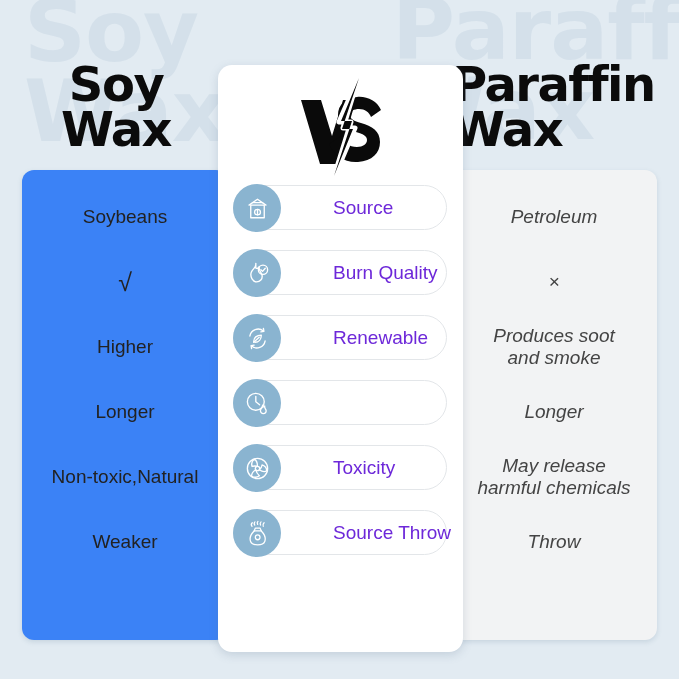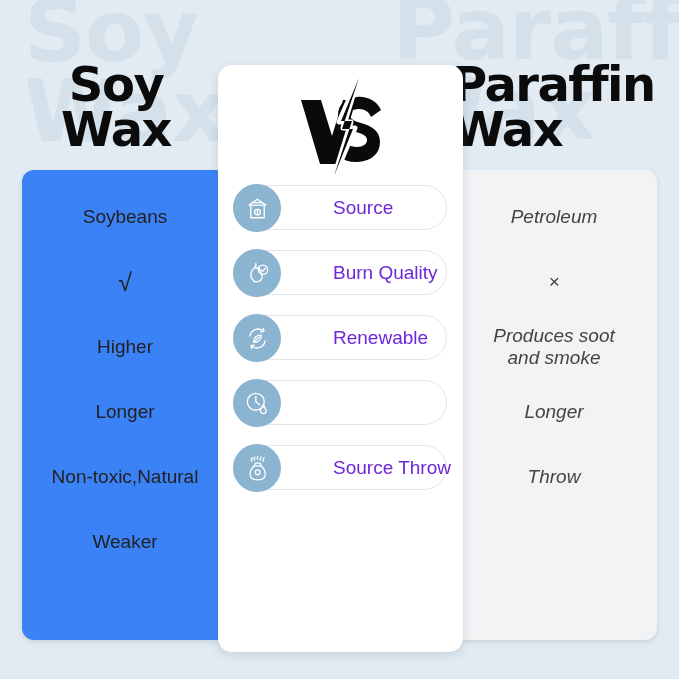--- a/index.html
+++ b/index.html
@@ -155,20 +155,22 @@
     <div class="cell">Non-toxic,Natural</div>
     <div class="cell">Weaker</div>
   </div>
 
   <div class="panel" id="panel-right">
     <div class="cell">Petroleum</div>
     <div class="cell mark-x">×</div>
     <div class="cell" style="white-space: pre-line;">Produces soot
 and smoke</div>
     <div class="cell">Longer</div>
+    <div class="cell" style="white-space: pre-line;">May release
+harmful chemicals</div>
     <div class="cell">Throw</div>
   </div>
 
   <div id="center-card">
 
     <div id="vs-logo">
       <svg width="104" height="104" viewBox="0 0 104 104" aria-hidden="true">
 
         <path d="M12 24 L32 24 L43 60 L54 24 L67 24 L48 88 L31 88 Z" fill="#0a0a0a"></path>
 
@@ -241,20 +243,37 @@
               <path d="M14 7.5 L14 14 L18.5 17.5"></path>
               <path d="M22 18 C22.5 20.5 20 21.5 19.5 24 C19.2 26 20.8 28 23 28
                        C25 28 26.5 26.3 26.2 24.3 C25.9 22.3 24 21.5 24.5 19
                        C23.8 20 23 20.3 22.4 19.8 Z"></path>
             </svg>
           </span>
         </div>
       </div>
 
 
+      <div class="pill-wrap">
+        <div class="pill">
+          <span class="pill-icon">
+            <svg viewBox="0 0 32 32" fill="none" stroke="#ffffff" stroke-width="1.6" stroke-linecap="round" stroke-linejoin="round">
+              <circle cx="16" cy="16" r="12"></circle>
+              <circle cx="16" cy="16" r="2.6"></circle>
+              <path d="M16 13.4 C16 9 14.5 6 12 5 C9.5 7 8.6 10.5 9.6 13.6
+                       C11.5 12.8 14 12.9 16 13.4 Z"></path>
+              <path d="M18.1 17.4 C21.6 19.9 24.9 20.2 27 18.6
+                       C26.6 15.4 24.4 12.7 21.4 11.8 C21.2 13.9 19.8 16.1 18.1 17.4 Z"></path>
+              <path d="M13.9 17.4 C10.4 19.9 8.6 22.6 9.2 25.2
+                       C12.2 26.8 15.7 26.5 18.2 24.5 C16.5 23.2 14.6 20.4 13.9 17.4 Z"></path>
+            </svg>
+          </span>
+          <span class="pill-label">Toxicity</span>
+        </div>
+      </div>
 
       <div class="pill-wrap">
         <div class="pill">
           <span class="pill-icon">
             <svg viewBox="0 0 32 32" fill="none" stroke="#ffffff" stroke-width="1.5" stroke-linecap="round" stroke-linejoin="round">
               <path d="M12 13 L13.5 9.5 L19 9.5 L20.5 13"></path>
               <path d="M12 13 C8 17 6.5 22 7.8 25.5 C8.8 28.2 11.8 29.5 16.2 29.5
                        C20.6 29.5 23.6 28.2 24.6 25.5 C25.9 22 24.4 17 20.5 13 Z"></path>
               <path d="M16.2 17.5 C14.4 17.5 13.4 19 13.4 20.5 C13.4 22.3 14.7 23.4 16.2 23.4
                        C17.8 23.4 19 22.3 19 20.5 C19 19 18 17.5 16.2 17.5 Z"></path>

